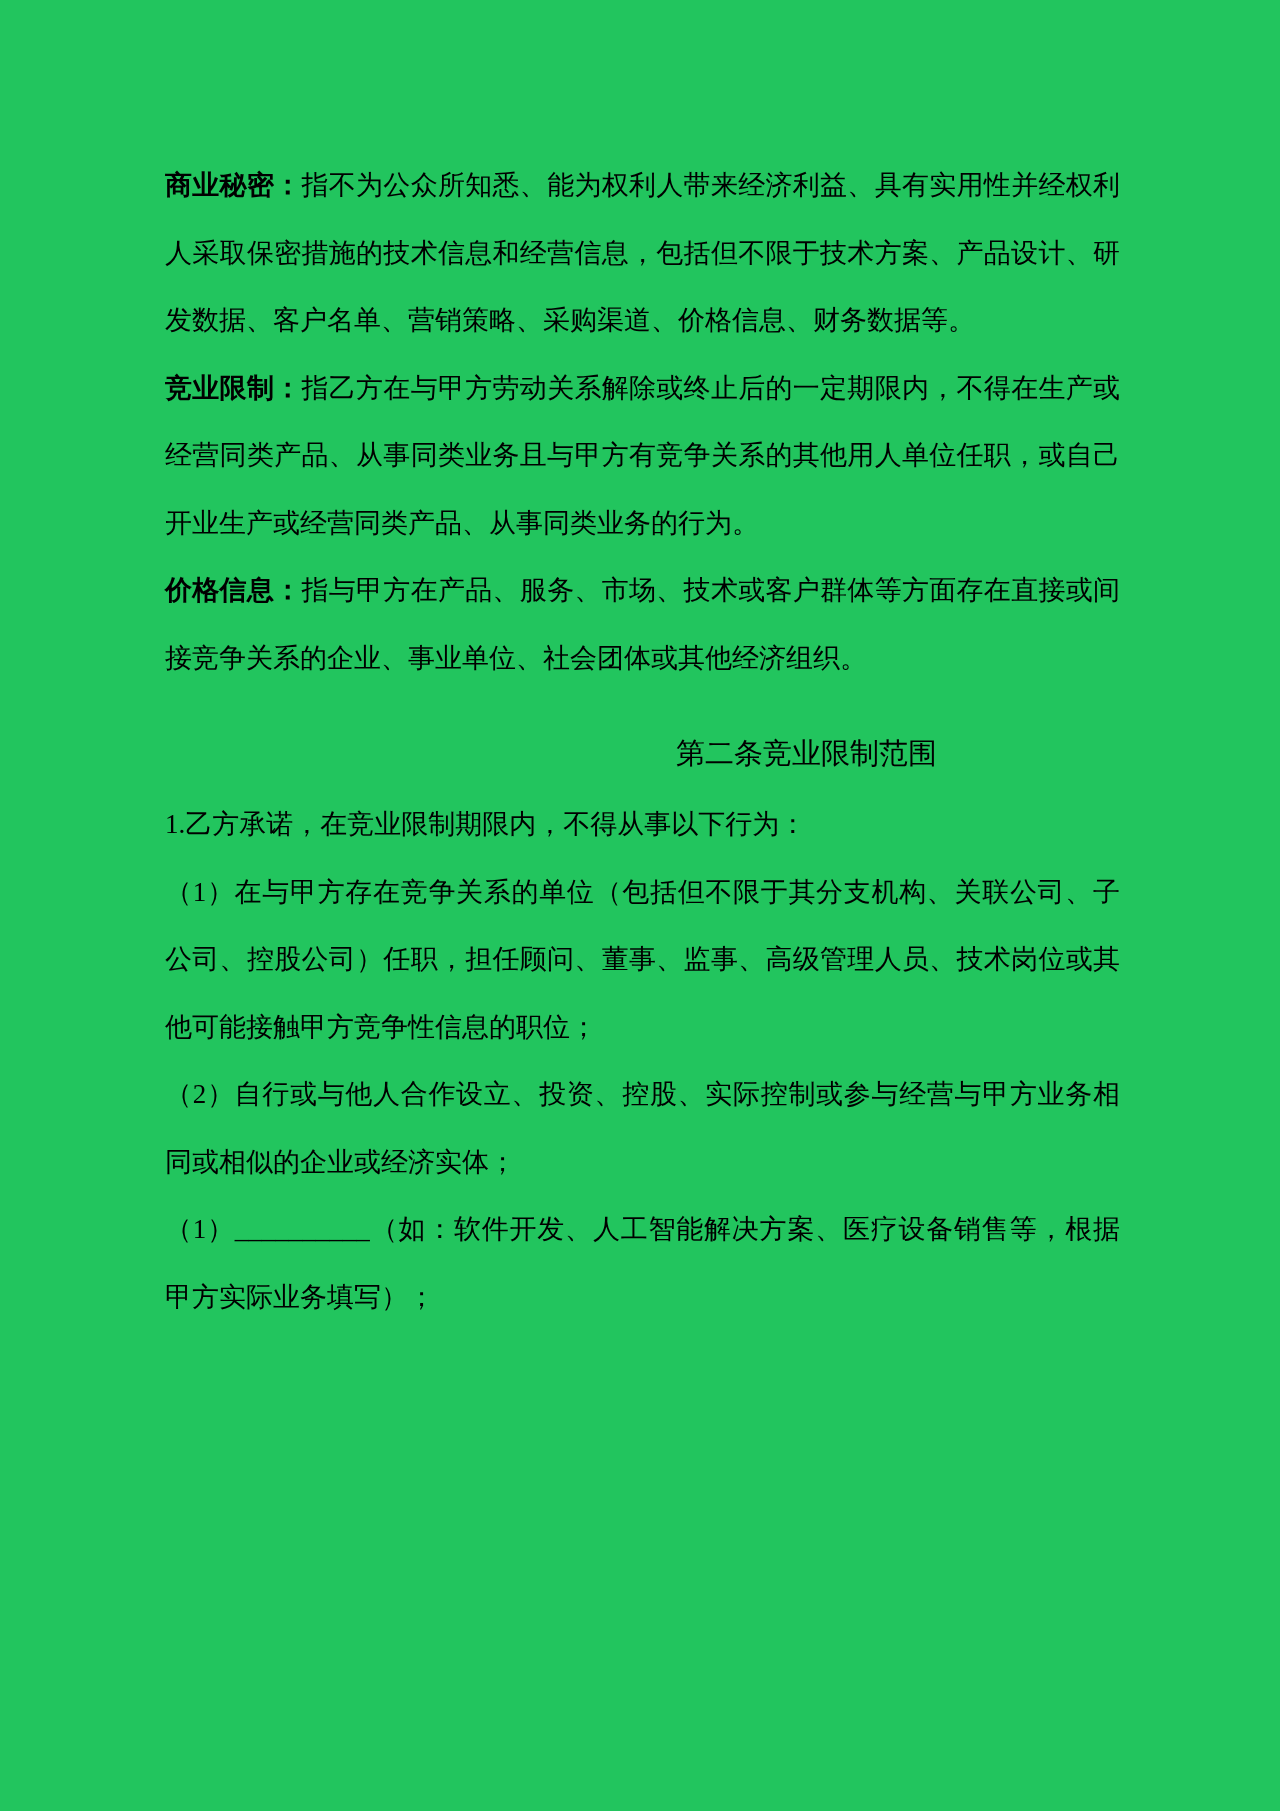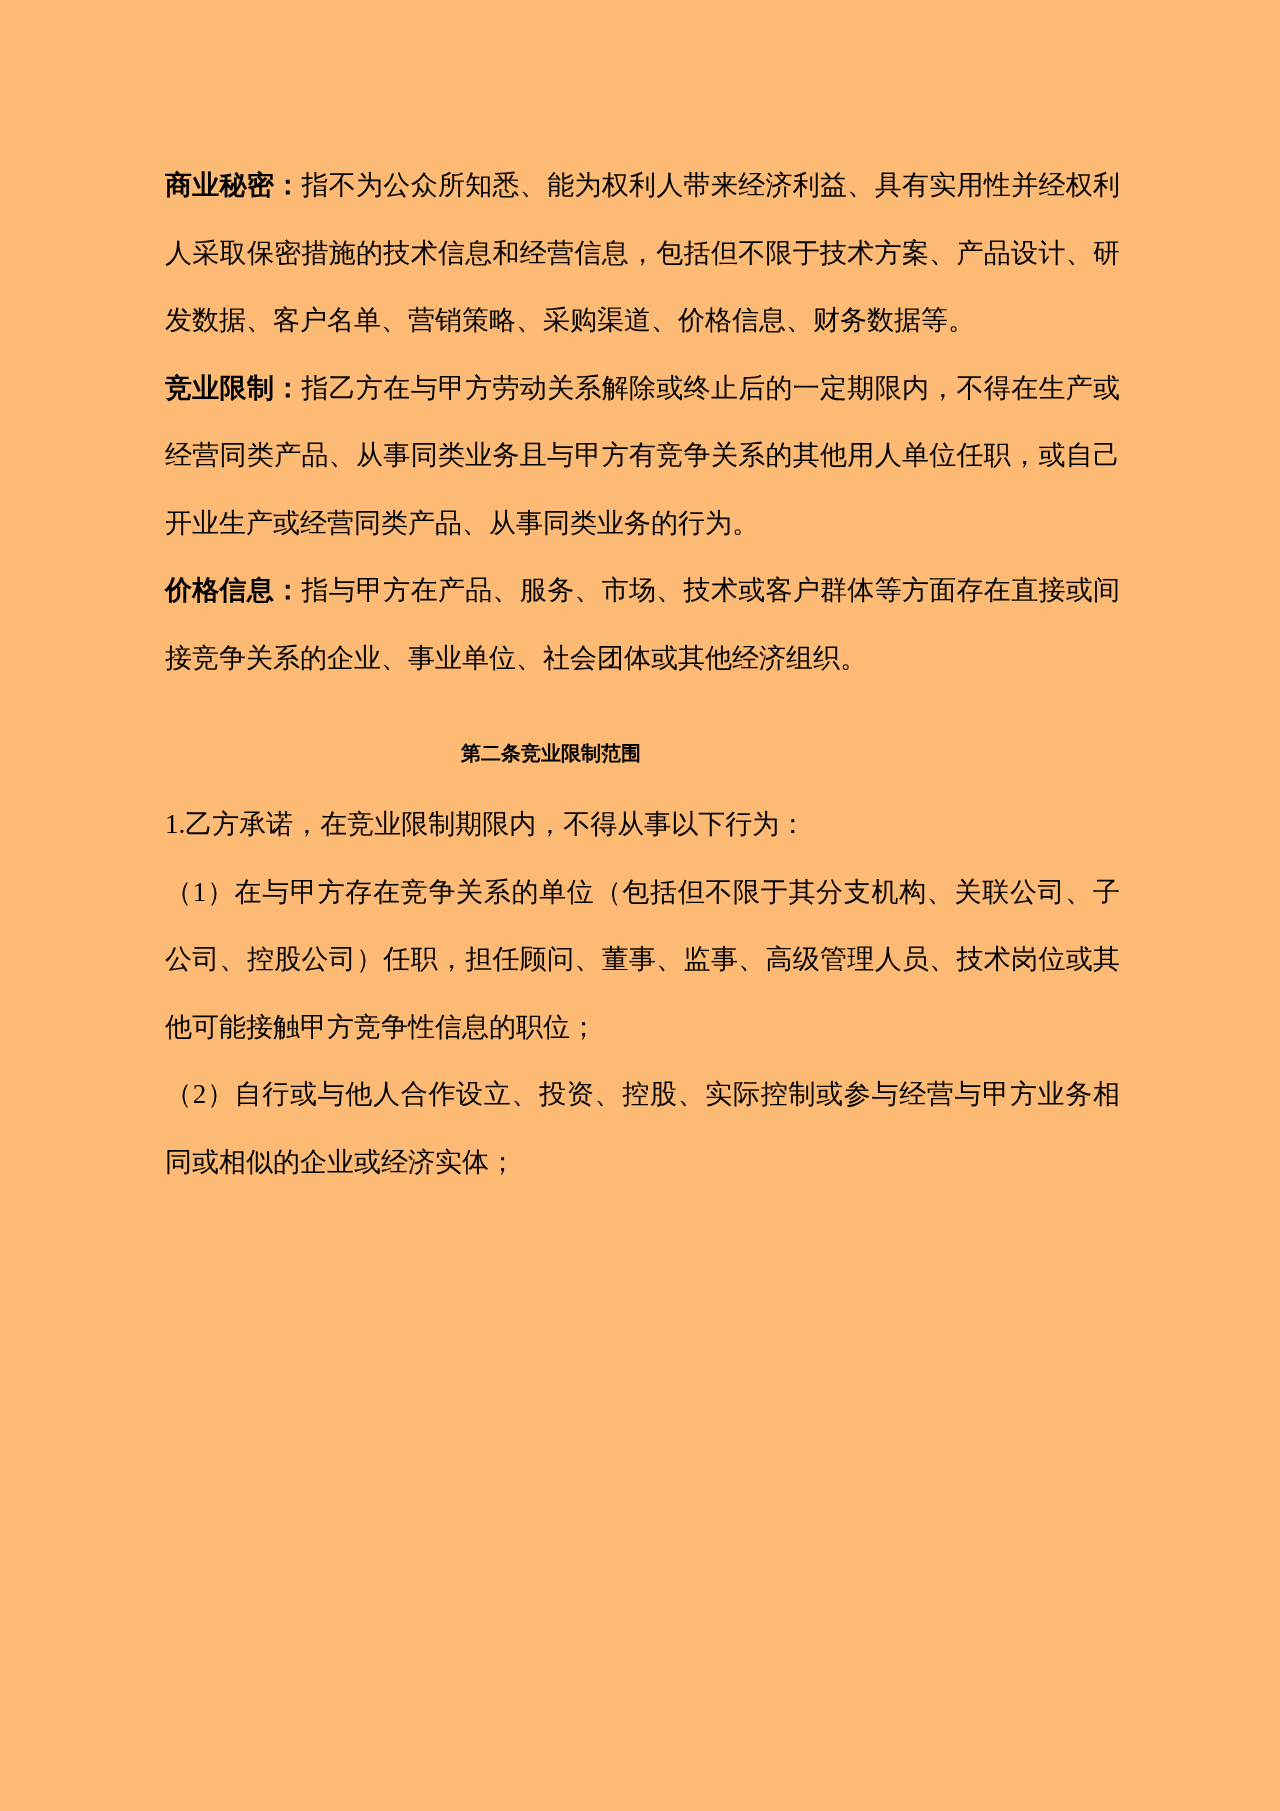--- a/index.html
+++ b/index.html
@@ -12,53 +12,54 @@
     height: 1811px;
     overflow: hidden;
     font-family: "Liberation Serif", "DejaVu Serif", serif;
     color: #000000;
   }
   .page {
     box-sizing: border-box;
     width: 1280px;
     height: 1811px;
     padding: 152px 160px 0 165px;
-    background: #fdba74;
+    background: #22c55e;
   }
   .para {
     margin: 0;
     font-size: 27px;
     line-height: 67.5px;
     text-align: justify;
     text-justify: inter-ideograph;
     word-break: break-all;
     color: #000000;
   }
   .para .term {
     font-weight: bold;
   }
   .heading {
     margin: 27px 183px 4px 0;
-    font-size: 20px;
-    font-weight: bold;
+    font-size: 29px;
+    font-weight: normal;
     line-height: 68px;
-    text-align: center;
+    text-align: right;
     color: #000000;
   }
 </style>
 </head>
 <body>
 
 <div class="page">
 
   <p class="para"><strong class="term">商业秘密：</strong><span>指不为公众所知悉、能为权利人带来经济利益、具有实用性并经权利人采取保密措施的技术信息和经营信息，包括但不限于技术方案、产品设计、研发数据、客户名单、营销策略、采购渠道、价格信息、财务数据等。</span></p>
 
   <p class="para"><strong class="term">竞业限制：</strong><span>指乙方在与甲方劳动关系解除或终止后的一定期限内，不得在生产或经营同类产品、从事同类业务且与甲方有竞争关系的其他用人单位任职，或自己开业生产或经营同类产品、从事同类业务的行为。</span></p>
 
   <p class="para"><strong class="term">价格信息：</strong><span>指与甲方在产品、服务、市场、技术或客户群体等方面存在直接或间接竞争关系的企业、事业单位、社会团体或其他经济组织。</span></p>
 
   <h2 class="heading">第二条竞业限制范围</h2>
 
   <p class="para">1.乙方承诺，在竞业限制期限内，不得从事以下行为：</p>
   <p class="para">（1）在与甲方存在竞争关系的单位（包括但不限于其分支机构、关联公司、子公司、控股公司）任职，担任顾问、董事、监事、高级管理人员、技术岗位或其他可能接触甲方竞争性信息的职位；</p>
   <p class="para">（2）自行或与他人合作设立、投资、控股、实际控制或参与经营与甲方业务相同或相似的企业或经济实体；</p>
+  <p class="para">（1）__________（如：软件开发、人工智能解决方案、医疗设备销售等，根据甲方实际业务填写）；</p>
 
 </div>
 
 </body></html>

